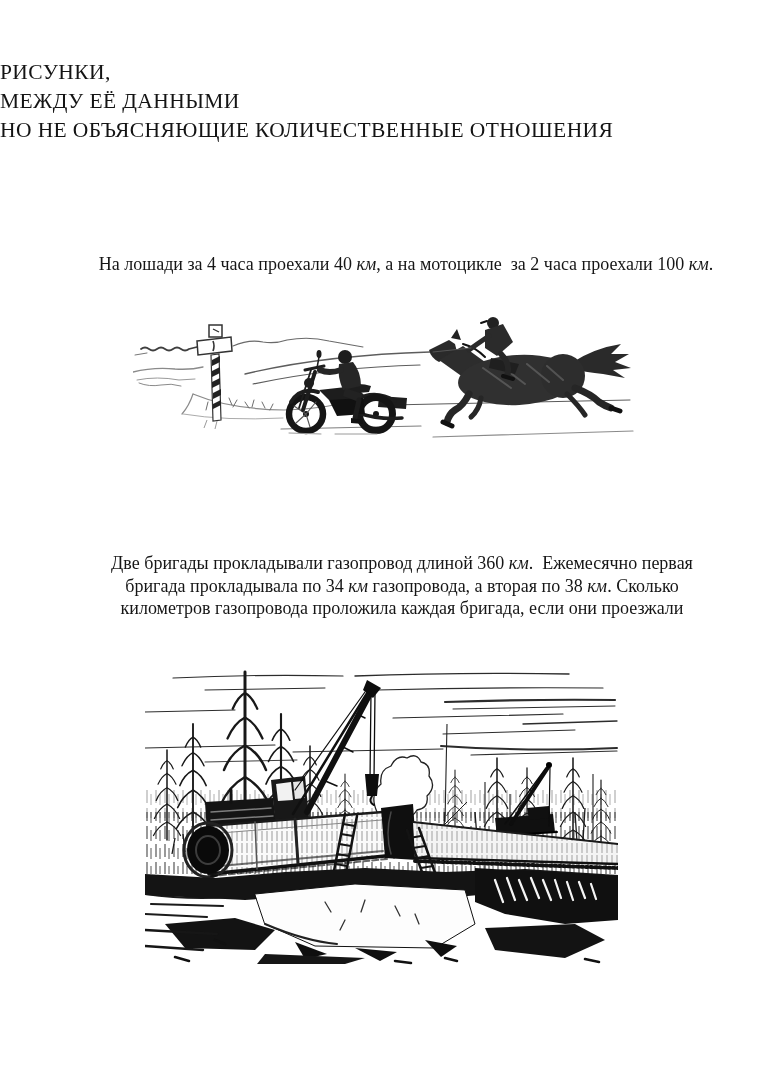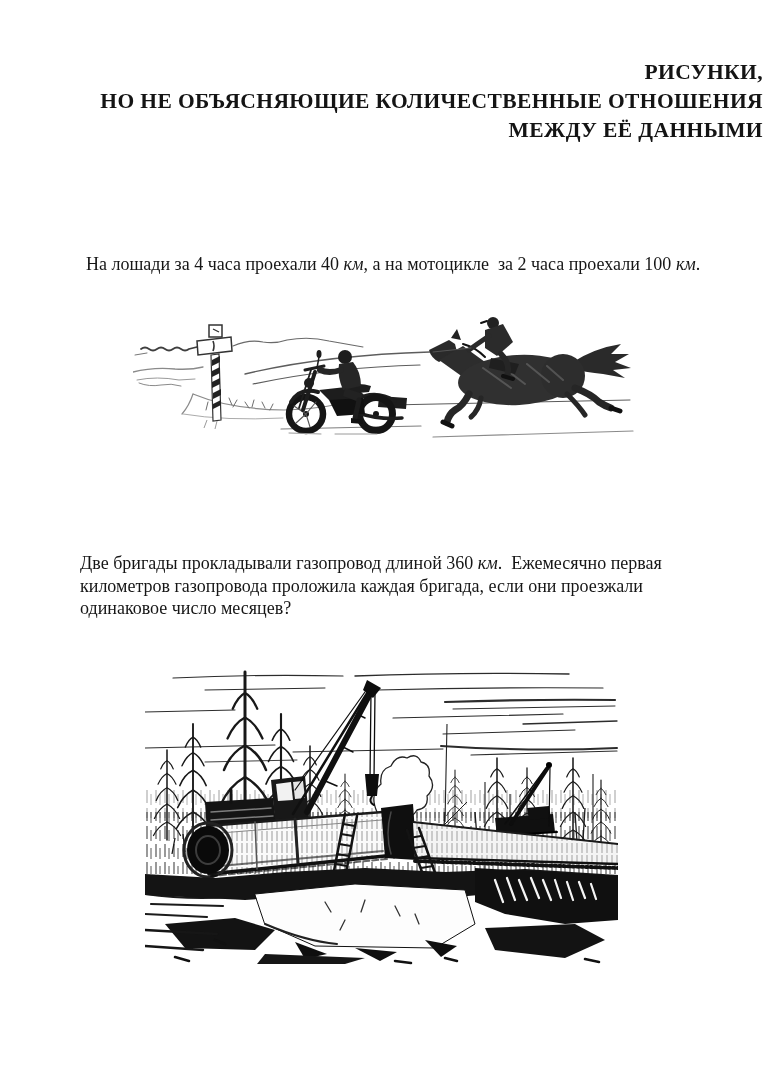--- a/index.html
+++ b/index.html
@@ -3,43 +3,43 @@
 <meta charset="utf-8">
 <style>
   html,body { margin:0; padding:0; background:#e8e8e8; }
   .page {
     position:relative; width:763px; height:1080px; margin:0 auto;
     background:#ffffff; overflow:hidden;
     font-family:"Liberation Serif","DejaVu Serif",serif; color:#1a1a1a;
   }
   .title {
     position:absolute; top:58px; left:0; right:0;
-    text-align:right; font-weight:700; font-size:21.5px; line-height:29px;
+    text-align:left; font-weight:400; font-size:21.5px; line-height:29px;
     letter-spacing:0.4px; color:#141414;
   }
   .problem {
-    position:absolute; font-size:18px; line-height:24px; color:#161616;
+    position:absolute; font-size:18px; line-height:24px; color:#161616;text-align:center;
   }
   .problem-1 { top:252px; left:86px; width:640px; }
   .problem-2 { top:552px; left:80px; width:644px; font-size:18px; line-height:22.5px; }
   .tline { white-space:pre; }
   .tline i { font-style:italic; }
   .illus { position:absolute; }
   .illus-1 { top:310px; left:133px; }
   .illus-2 { top:662px; left:145px; }
 </style>
 </head>
 <body>
 
 <div class="page">
 
   <div class="title">
     <div>РИСУНКИ,</div>
+    <div>МЕЖДУ ЕЁ ДАННЫМИ</div>
     <div>НО НЕ ОБЪЯСНЯЮЩИЕ КОЛИЧЕСТВЕННЫЕ ОТНОШЕНИЯ</div>
-    <div>МЕЖДУ ЕЁ ДАННЫМИ</div>
   </div>
 
   <div class="problem problem-1">
       <div class="tline"><span>На лошади за 4 часа проехали 40 </span><i>км</i><span>, а на мотоцикле  за 2 часа проехали 100 </span><i>км</i><span>.</span></div>
     </div>
 
   <svg class="illus illus-1" width="502" height="138" viewBox="0 0 502 138" fill="none">
     <g stroke-linecap="round">
       <path d="M8,39 q4,-3 8,0 q4,3 8,0 q4,-3 8,0 q4,3 8,0 q4,-3 8,0 q4,3 8,0 l8,-2" stroke="#3f3f3f" stroke-width="1.8"></path>
       <path d="M2,45 l12,-2" stroke="#777" stroke-width="1"></path>
@@ -121,22 +121,22 @@
       <path d="M356,26 Q344,34 336,40" stroke="#2b2b2b" stroke-width="5"></path>
       <path d="M300,42 L338,38" stroke="#555" stroke-width="1"></path>
       <path d="M358,48 L386,54 L382,64 L356,58 Z" fill="#1f1f1f"></path>
       <path d="M368,44 Q378,54 374,66" stroke="#262626" stroke-width="6"></path>
       <path d="M370,66 l10,3" stroke="#111" stroke-width="4"></path>
     </g>
   </svg>
 
   <div class="problem problem-2">
       <div class="tline"><span>Две бригады прокладывали газопровод длиной 360 </span><i>км</i><span>.  Ежемесячно первая</span></div>
+      <div class="tline"><span>бригада прокладывала по 34 </span><i>км</i><span> газопровода, а вторая по 38 </span><i>км</i><span>. Сколько</span></div>
       <div class="tline"><span>километров газопровода проложила каждая бригада, если они проезжали</span></div>
-      <div class="tline"><span>одинаковое число месяцев?</span></div>
     </div>
 
   <svg class="illus illus-2" width="473" height="303" viewBox="0 0 473 303" fill="none">
     <defs>
       <pattern id="hatchV" width="5" height="12" patternUnits="userSpaceOnUse">
         <path d="M2,1 V11" stroke="#3a3a3a" stroke-width="1"></path>
       </pattern>
       <pattern id="grass" width="9" height="18" patternUnits="userSpaceOnUse">
         <path d="M2,2 V15" stroke="#242424" stroke-width="1.1"></path>
         <path d="M6,6 V17" stroke="#242424" stroke-width="0.9"></path>

